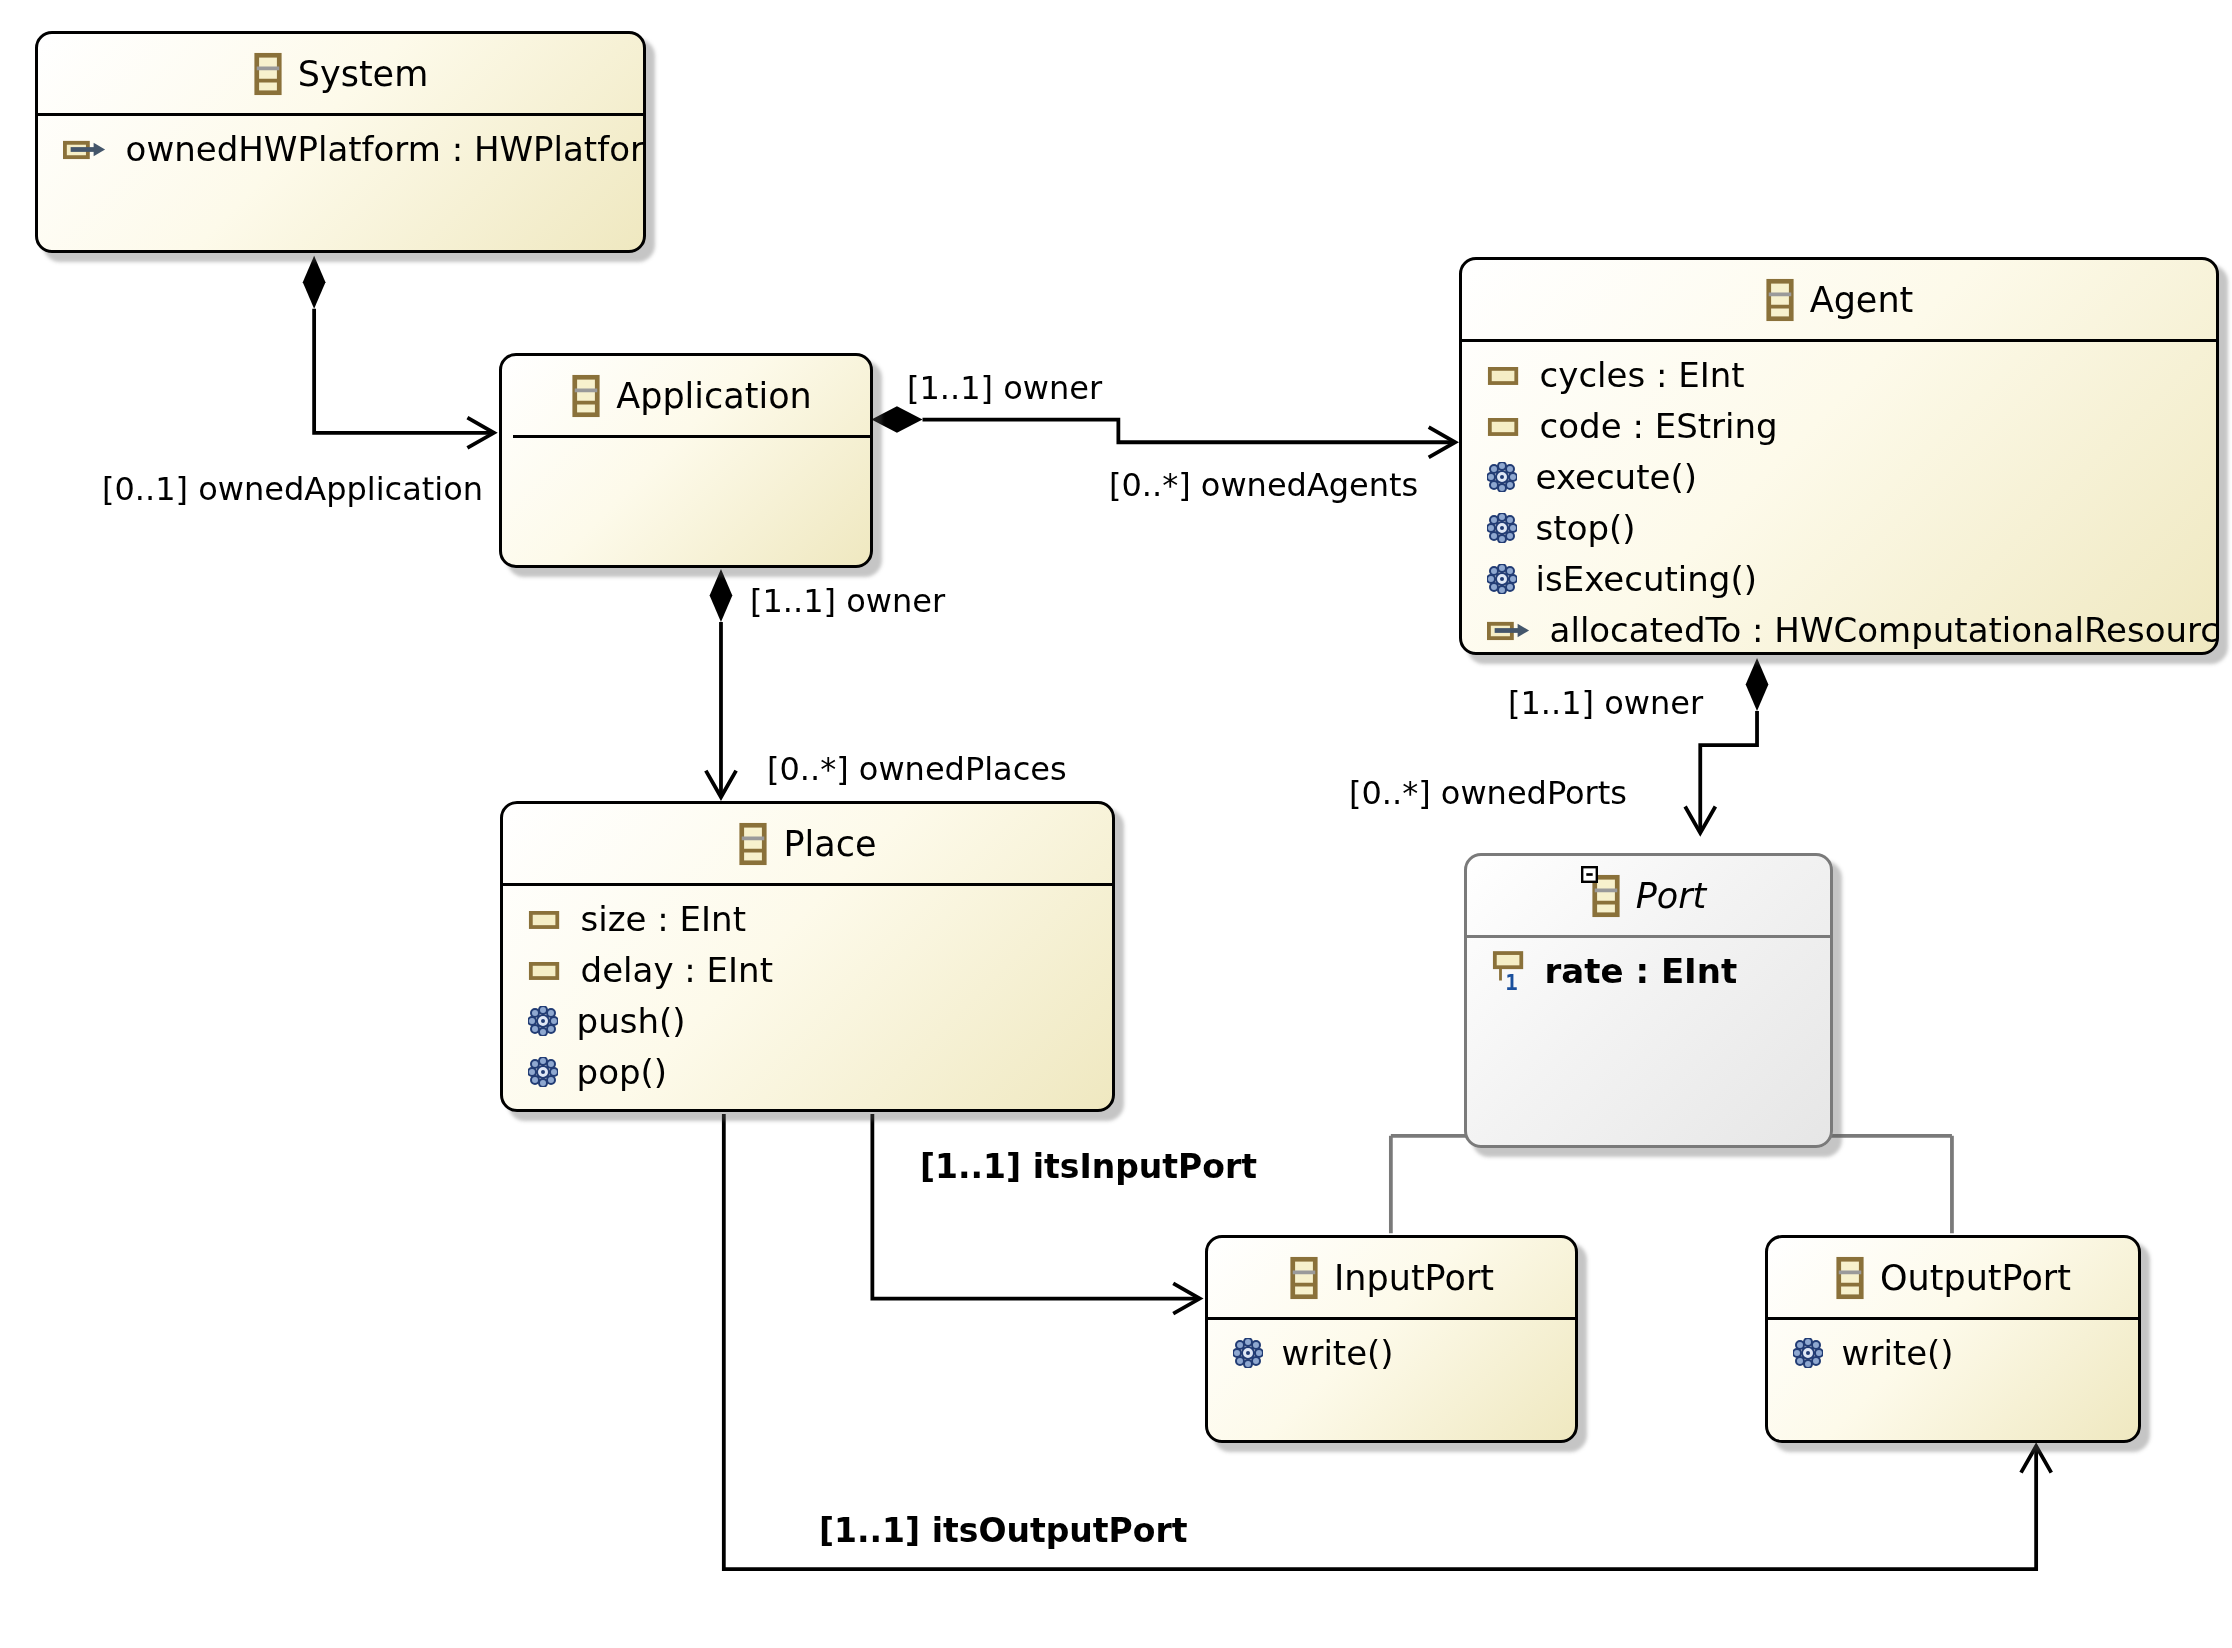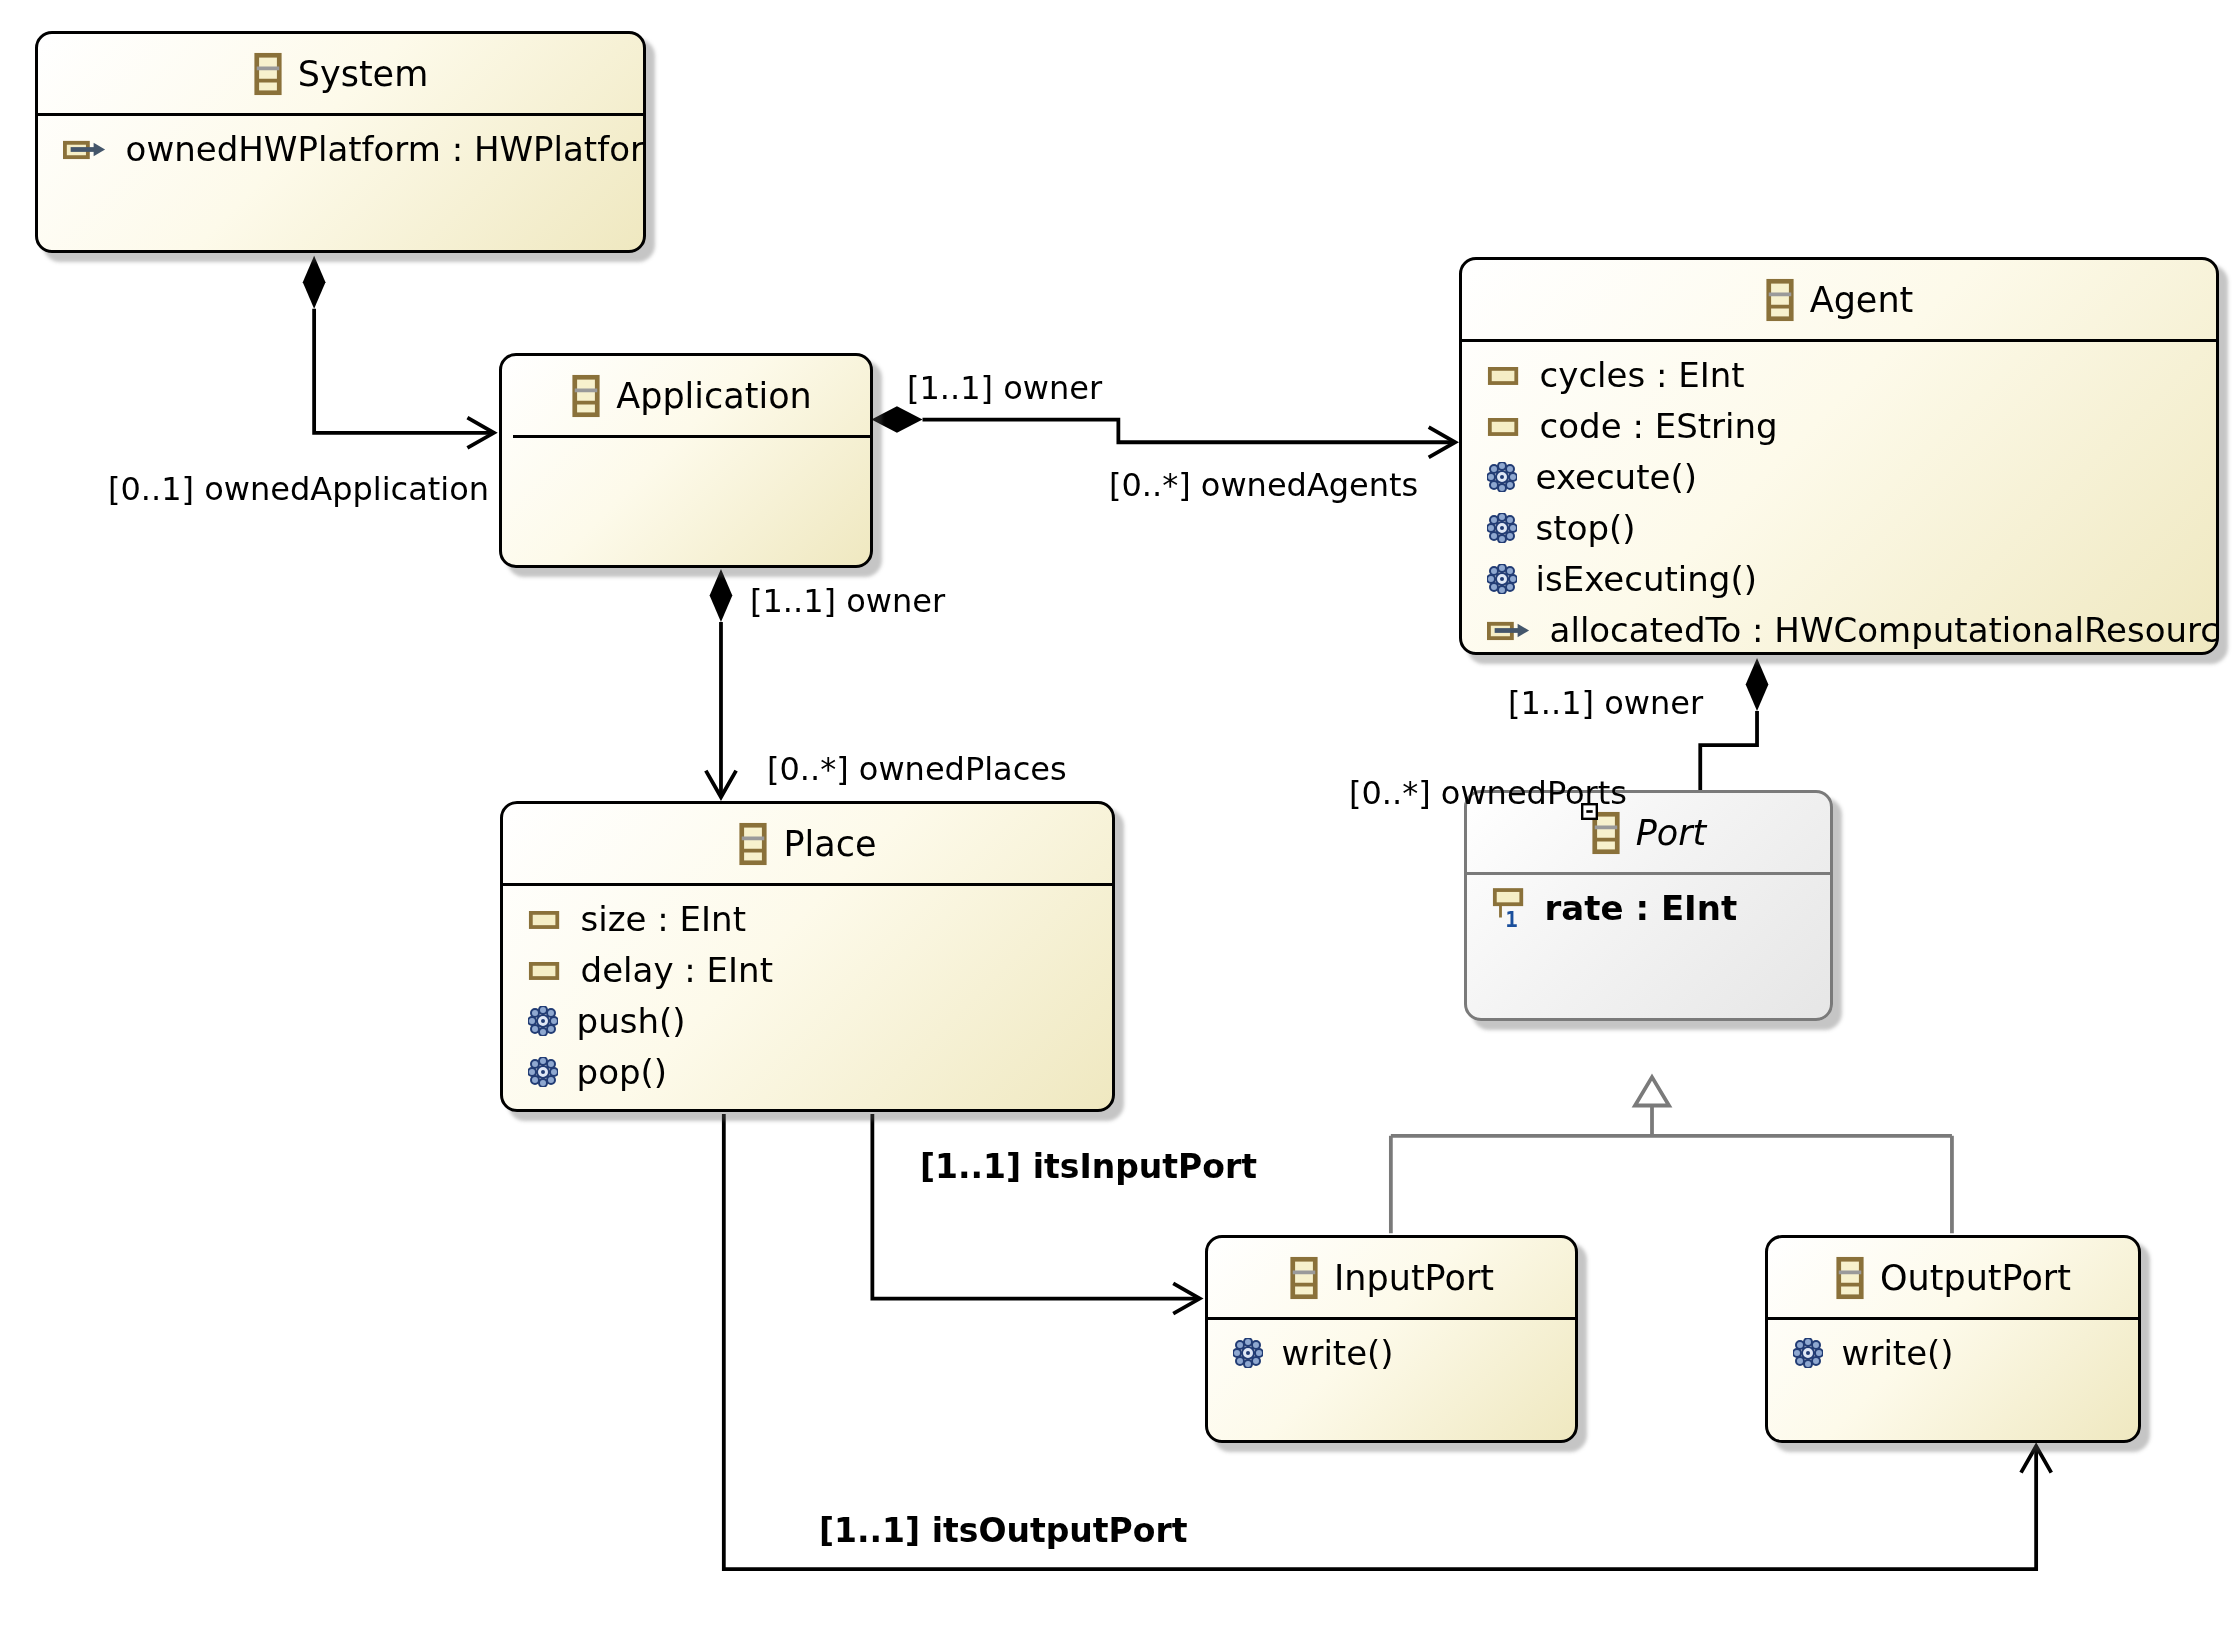--- a/index.html
+++ b/index.html
@@ -230,21 +230,21 @@
       </div>
       <div class="row">
         <svg class="mi" width="30" height="30" viewBox="0 0 32 32">
             <use href="#i-op"></use>
           </svg>
         <span>pop()</span>
       </div>
     </div>
   </div>
 
-  <div class="uml-class abstract" style="left:1464px;top:790px;width:369px;height:231px;">
+  <div class="uml-class abstract" style="left:1464px;top:853px;width:369px;height:295px;">
     <div class="title">
       <span class="badgewrap">
         <svg class="mi" width="30" height="44" viewBox="0 0 32 46">
             <use href="#i-class"></use>
           </svg>
         <svg class="abs-badge" width="17" height="17" viewBox="0 0 18 18">
             <use href="#i-badge"></use>
           </svg>
       </span>
       <span class="tname">Port</span>
@@ -286,21 +286,21 @@
     <div class="cbody">
       <div class="row">
         <svg class="mi" width="30" height="30" viewBox="0 0 32 32">
             <use href="#i-op"></use>
           </svg>
         <span>write()</span>
       </div>
     </div>
   </div>
 
-  <div class="elabel" style="left:108px;top:470px;">[0..1] ownedApplication</div>
+  <div class="elabel" style="left:102px;top:470px;">[0..1] ownedApplication</div>
   <div class="elabel" style="left:907px;top:369px;">[1..1] owner</div>
   <div class="elabel" style="left:1109px;top:466px;">[0..*] ownedAgents</div>
   <div class="elabel" style="left:750px;top:582px;">[1..1] owner</div>
   <div class="elabel" style="left:767px;top:750px;text-align:right;">[0..*] ownedPlaces</div>
   <div class="elabel" style="left:1508px;top:684px;">[1..1] owner</div>
   <div class="elabel" style="left:1349px;top:774px;">[0..*] ownedPorts</div>
   <div class="elabel bold" style="left:920px;top:1147px;">[1..1] itsInputPort</div>
   <div class="elabel bold" style="left:819px;top:1511px;">[1..1] itsOutputPort</div>
 
 </div>

